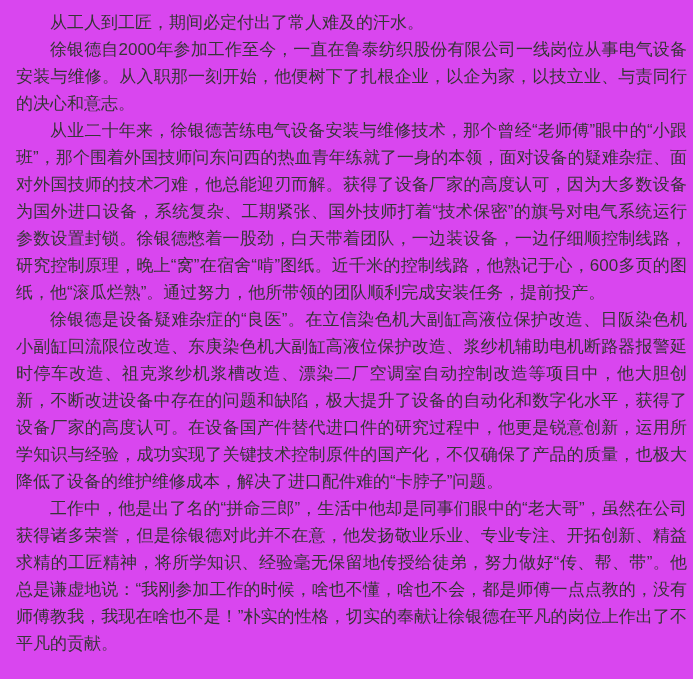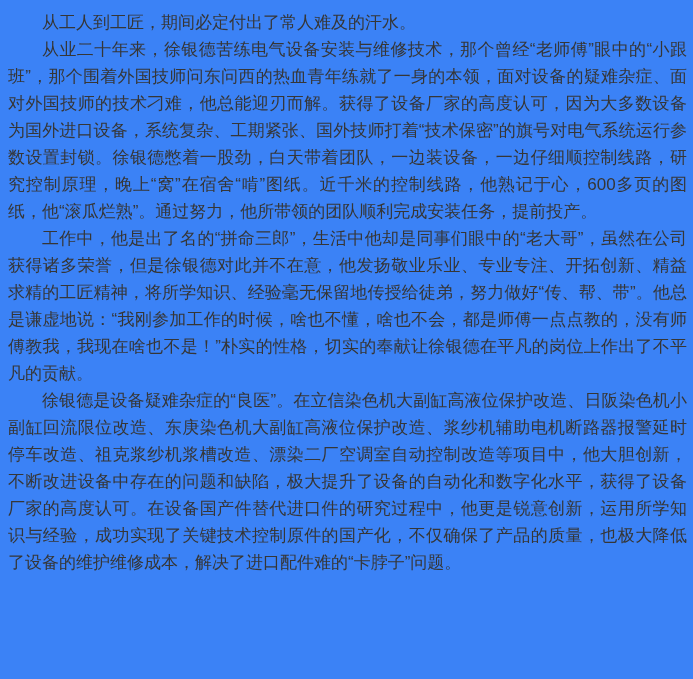--- a/index.html
+++ b/index.html
@@ -8,35 +8,36 @@
     }
     body {
       width: 693px;
       height: 679px;
       overflow: hidden;
       font-family: "Liberation Sans", "DejaVu Sans", sans-serif;
     }
     .article {
       width: 693px;
       height: 679px;
-      padding: 9px 6px 0 8px;
-      background: #3b82f6;
+      padding: 9px 6px 0 16px;
+      background: #d946ef;
     }
     .article p.body-para {
       font-size: 17px;
       line-height: 27px;
       color: #363636;
       text-indent: 2em;
       text-align: justify;
       letter-spacing: 0;
       word-break: break-all;
     }
   </style>
 </head>
 <body>
 
 <div class="article">
   <p class="body-para">从工人到工匠，期间必定付出了常人难及的汗水。</p>
+  <p class="body-para">徐银德自2000年参加工作至今，一直在鲁泰纺织股份有限公司一线岗位从事电气设备安装与维修。从入职那一刻开始，他便树下了扎根企业，以企为家，以技立业、与责同行的决心和意志。</p>
   <p class="body-para">从业二十年来，徐银德苦练电气设备安装与维修技术，那个曾经“老师傅”眼中的“小跟班”，那个围着外国技师问东问西的热血青年练就了一身的本领，面对设备的疑难杂症、面对外国技师的技术刁难，他总能迎刃而解。获得了设备厂家的高度认可，因为大多数设备为国外进口设备，系统复杂、工期紧张、国外技师打着“技术保密”的旗号对电气系统运行参数设置封锁。徐银德憋着一股劲，白天带着团队，一边装设备，一边仔细顺控制线路，研究控制原理，晚上“窝”在宿舍“啃”图纸。近千米的控制线路，他熟记于心，600多页的图纸，他“滚瓜烂熟”。通过努力，他所带领的团队顺利完成安装任务，提前投产。</p>
+  <p class="body-para">徐银德是设备疑难杂症的“良医”。在立信染色机大副缸高液位保护改造、日阪染色机小副缸回流限位改造、东庚染色机大副缸高液位保护改造、浆纱机辅助电机断路器报警延时停车改造、祖克浆纱机浆槽改造、漂染二厂空调室自动控制改造等项目中，他大胆创新，不断改进设备中存在的问题和缺陷，极大提升了设备的自动化和数字化水平，获得了设备厂家的高度认可。在设备国产件替代进口件的研究过程中，他更是锐意创新，运用所学知识与经验，成功实现了关键技术控制原件的国产化，不仅确保了产品的质量，也极大降低了设备的维护维修成本，解决了进口配件难的“卡脖子”问题。</p>
   <p class="body-para">工作中，他是出了名的“拼命三郎”，生活中他却是同事们眼中的“老大哥”，虽然在公司获得诸多荣誉，但是徐银德对此并不在意，他发扬敬业乐业、专业专注、开拓创新、精益求精的工匠精神，将所学知识、经验毫无保留地传授给徒弟，努力做好“传、帮、带”。他总是谦虚地说：“我刚参加工作的时候，啥也不懂，啥也不会，都是师傅一点点教的，没有师傅教我，我现在啥也不是！”朴实的性格，切实的奉献让徐银德在平凡的岗位上作出了不平凡的贡献。</p>
-  <p class="body-para">徐银德是设备疑难杂症的“良医”。在立信染色机大副缸高液位保护改造、日阪染色机小副缸回流限位改造、东庚染色机大副缸高液位保护改造、浆纱机辅助电机断路器报警延时停车改造、祖克浆纱机浆槽改造、漂染二厂空调室自动控制改造等项目中，他大胆创新，不断改进设备中存在的问题和缺陷，极大提升了设备的自动化和数字化水平，获得了设备厂家的高度认可。在设备国产件替代进口件的研究过程中，他更是锐意创新，运用所学知识与经验，成功实现了关键技术控制原件的国产化，不仅确保了产品的质量，也极大降低了设备的维护维修成本，解决了进口配件难的“卡脖子”问题。</p>
 
 </div>
 
 </body></html>

